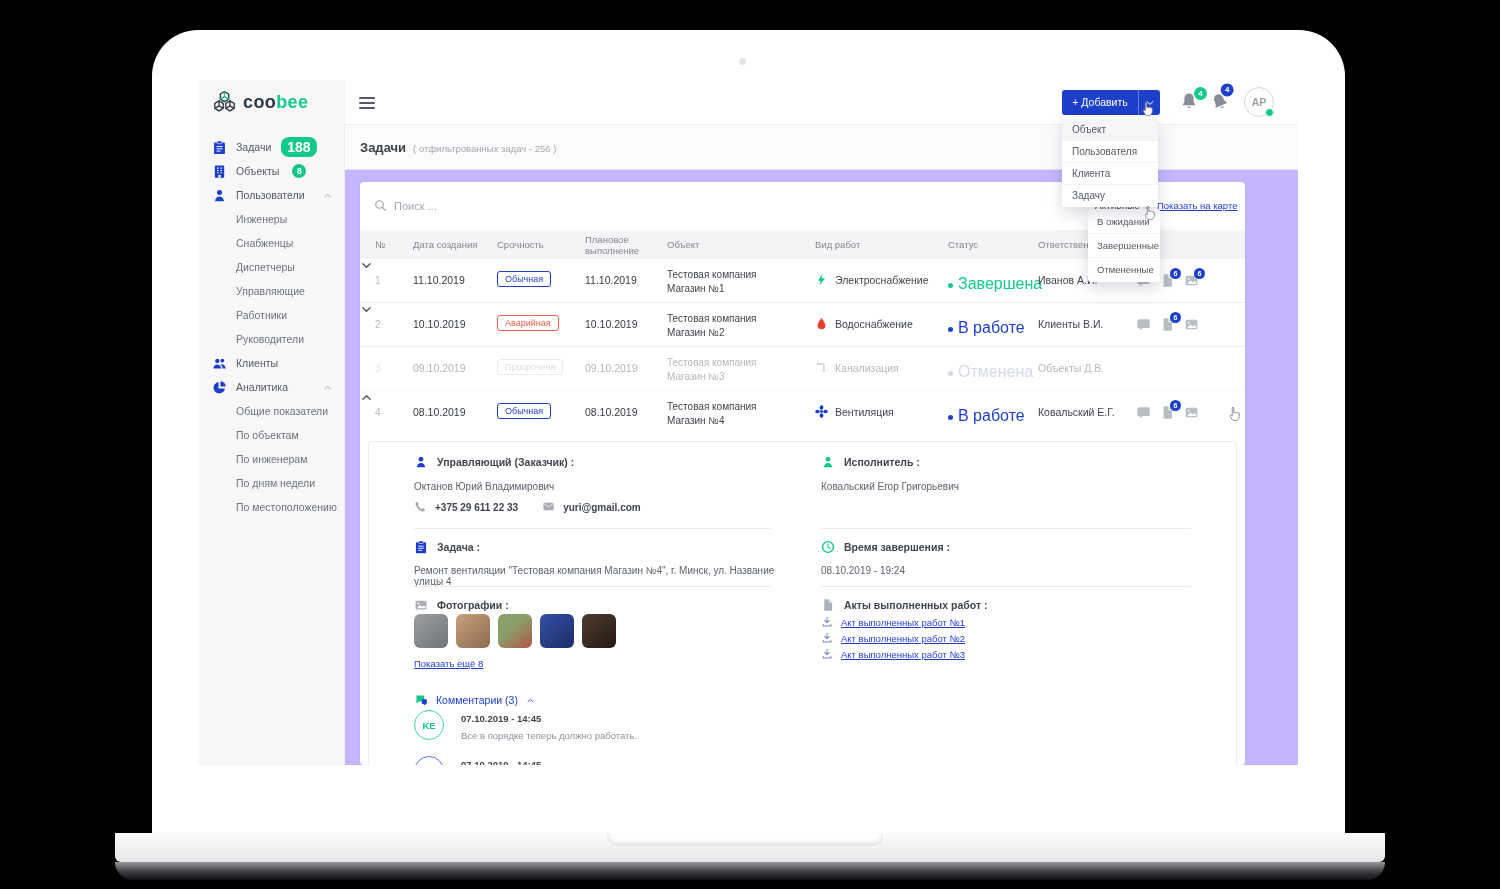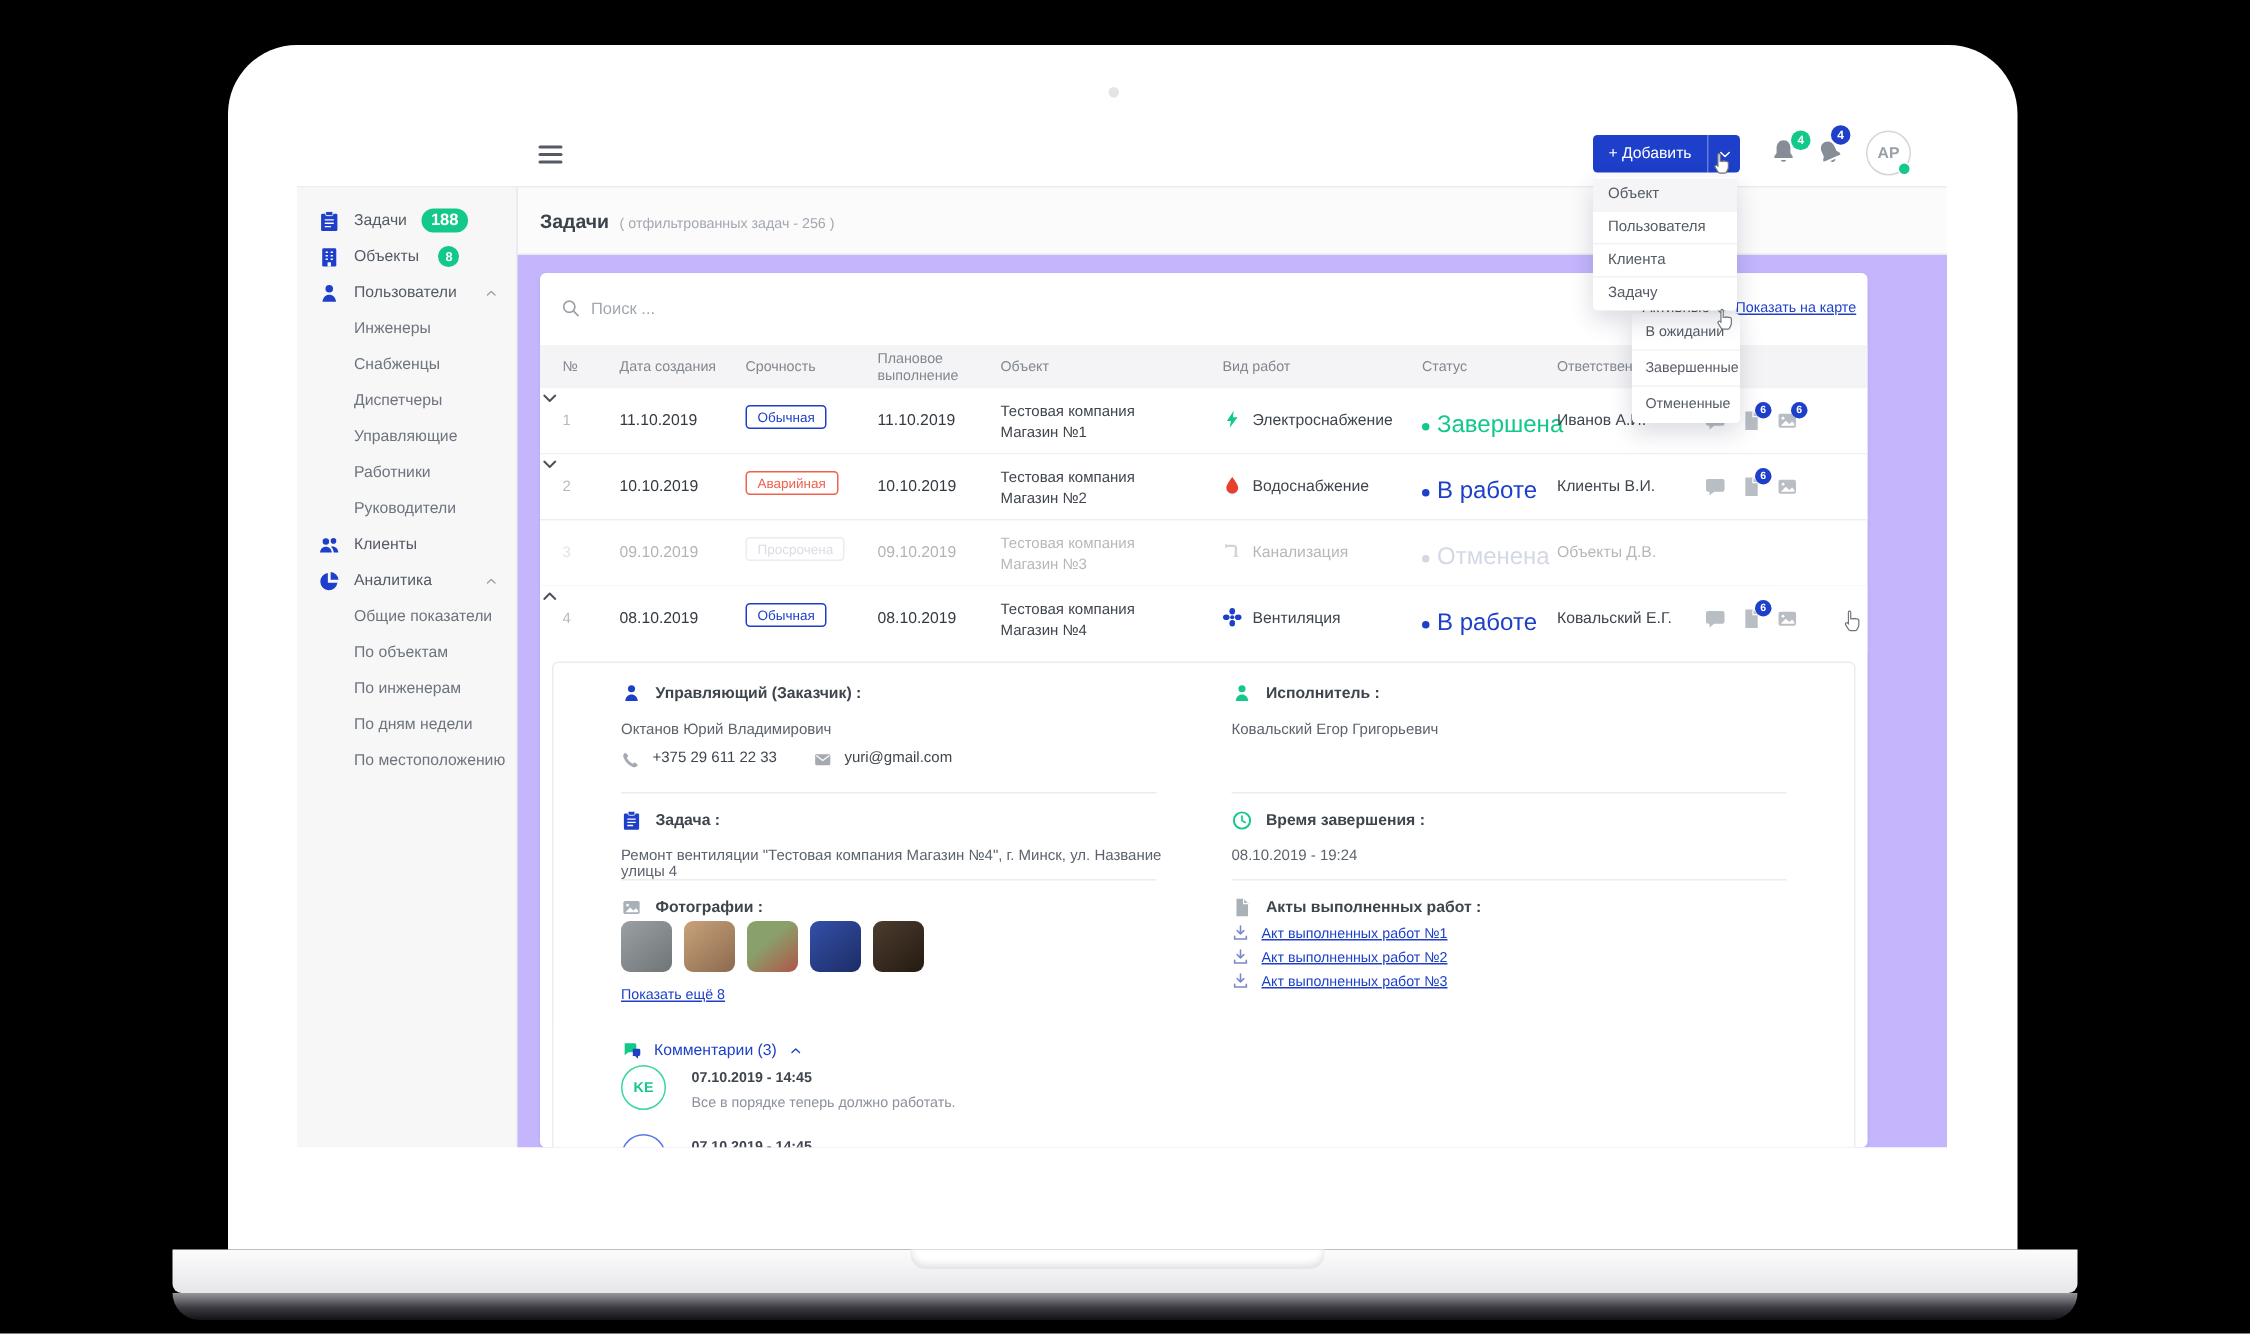--- a/index.html
+++ b/index.html
@@ -34,21 +34,21 @@
 .add-menu{position:absolute;left:864px;top:38px;width:96px;background:#fff;border-radius:3px;box-shadow:0 6px 16px rgba(20,25,60,.16);z-index:45;padding:1px 0}
 .mi{font-size:10px;color:#555b64;padding:5px 10px;border-bottom:1px solid #f2f2f4;cursor:pointer}
 .add-menu .mi:first-child{background:#f5f5f7}
 .add-menu .mi:last-child,.filter-menu .mi:last-child{border-bottom:none}
 
 .sidebar{position:absolute;left:0;top:45px;width:147px;height:640px;background:#f7f7f8;border-right:1px solid #ededef;padding-top:10px}
 .sitem{height:24px;display:flex;align-items:center;position:relative;padding-left:14px;cursor:pointer}
 .sitem .ic{width:15px;height:15px;color:#1d3fc9;margin-right:9px;flex:none}
 .sitem .lb{font-size:10.5px;color:#555b64}
 .schild{height:24px;display:flex;align-items:center;padding-left:38px;font-size:10.5px;color:#6e747d;cursor:pointer}
-.spill{background:#12c98a;color:#fff;font-size:11px;font-weight:700;border-radius:8px;padding:2px 6px;margin-left:10px}
+.spill{background:#12c98a;color:#fff;font-size:14px;font-weight:700;border-radius:8px;padding:2px 6px;margin-left:10px}
 .scircle{background:#12c98a;color:#fff;font-size:8.5px;font-weight:700;border-radius:50%;width:14px;height:14px;display:flex;align-items:center;justify-content:center;margin-left:13px}
 .schev{position:absolute;right:12px;top:8px;width:9px;height:9px;color:#9aa0a8}
 
 .main{position:absolute;left:147px;top:45px;width:953px;height:640px;background:#c4b5fd}
 .titlebar{position:absolute;left:0;top:0;width:953px;height:45px;background:#fbfbfc;border-bottom:1px solid #e9e9ec}
 .title{position:absolute;left:15px;top:15px;font-size:13px;font-weight:700;color:#3d434c}
 .subtitle{font-size:9.5px;color:#a2a8b0;font-weight:400;margin-left:7px}
 .card{position:absolute;left:15px;top:57px;width:885px;height:583px;background:#fff;border-radius:4px;box-shadow:0 1px 3px rgba(25,30,60,.06);overflow:hidden}
 .search-ic{position:absolute;left:14px;top:17px;width:13px;height:13px;color:#9aa0a8}
 .search-input{position:absolute;left:34px;top:14px;width:260px;height:20px;border:none;outline:none;font-size:11px;color:#3d434c;font-family:inherit;background:transparent}
@@ -89,21 +89,21 @@
 .ibadge.g{background:#12c98a}
 .c-chev{left:856px;top:15px;width:13px;height:13px;color:#4a5058;cursor:pointer}
 
 .detail{position:absolute;left:8px;top:259px;width:869px;height:340px;border:1px solid #ececef;border-radius:4px;background:#fff}
 .dlabel{position:absolute;font-size:10.5px;font-weight:700;color:#3f454d;display:flex;gap:9px;align-items:center}
 .dic{width:14px;height:14px;flex:none}
 .blue{color:#1d3fc9}.green{color:#12c98a}.gray{color:#aab0b8}
 .dval{position:absolute;font-size:10px;color:#5c636c}
 .ddiv{position:absolute;height:1px;background:#ececef}
 .contacts{position:absolute;left:45px;top:58px;display:flex;gap:24px;align-items:center}
-.contact{display:flex;gap:8px;align-items:flex-start;font-size:10px;font-weight:400;color:#3f454d}
+.contact{display:flex;gap:8px;align-items:flex-end;font-size:10px;font-weight:700;color:#3f454d}
 .cic{width:13px;height:13px;color:#a5aab2}
 .thumbs{position:absolute;left:45px;top:172px;display:flex;gap:8px}
 .thumb{width:34px;height:34px;border-radius:6px;cursor:pointer}
 .p1{background:linear-gradient(140deg,#9aa0a3,#6f7477)}
 .p2{background:linear-gradient(140deg,#caa27b,#8a6a4e)}
 .p3{background:linear-gradient(140deg,#8aa06a 40%,#b05548)}
 .p4{background:linear-gradient(140deg,#3450a8,#1c2c66)}
 .p5{background:linear-gradient(140deg,#4e3d2f,#241a12)}
 .showmore{position:absolute;left:45px;top:216px;font-size:9.5px;color:#1d3fc9;text-decoration:underline;cursor:pointer}
 .act{position:absolute;left:452px;display:flex;gap:8px;align-items:center;cursor:pointer}
@@ -213,20 +213,33 @@
       <path d="M7.3 1.6c.7 0 1.2.5 1.2 1.2v5.4l.9-.2c.4-.1.9 0 1.2.3.3-.3.7-.5 1.1-.5.5 0 1 .3 1.2.6.2-.1.5-.2.8-.2.9 0 1.6.7 1.6 1.6v3.1c0 .9-.2 1.8-.7 2.6l-.8 1.5c-.3.6-1 1-1.7 1H8.3c-.7 0-1.4-.4-1.7-1.1L4.2 13c-.3-.5-.1-1.1.3-1.4.5-.3 1.1-.3 1.5.1l.6.5V2.8c0-.7.5-1.2 1.2-1.2z" fill="#fff" stroke="#6e747e" stroke-width="1"></path>
     </symbol>
 </svg>
 
 <div class="screen">
   <div class="camera"></div>
 
   <div class="app">
 
     <div class="header">
+      <div class="logo-zone">
+        <svg class="logo-mark" viewBox="0 0 32 32">
+          <g fill="none" stroke="#2b3949" stroke-width="1.6">
+            <path d="M16 3l5 3v6l-5 3-5-3V6z"></path>
+              <path d="M16 3v6m0 0-5 3m5-3 5 3" stroke="#14ca8c"></path>
+            <path d="M9.5 14l5 3v6l-5 3-5-3v-6z"></path>
+              <path d="M9.5 14v6m0 0-5 3m5-3 5 3"></path>
+            <path d="M22.5 14l5 3v6l-5 3-5-3v-6z"></path>
+              <path d="M22.5 14v6m0 0-5 3m5-3 5 3"></path>
+          </g>
+        </svg>
+        <div class="logo-text"><span>coo</span><span class="accent">bee</span></div>
+      </div>
       <div class="burger">
           <i></i>
           <i></i>
           <i style="margin:0"></i>
         </div>
 
       <div class="add-btn">
         <span class="lbl">+ Добавить</span>
         <span class="chv">
             <svg width="10" height="10">

